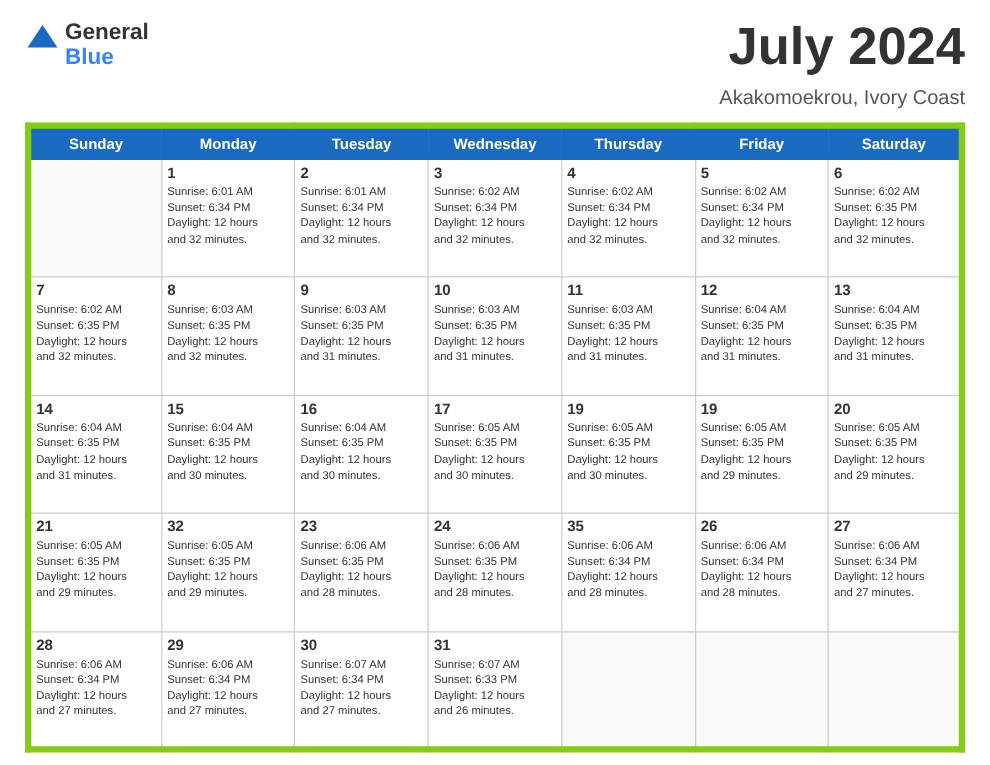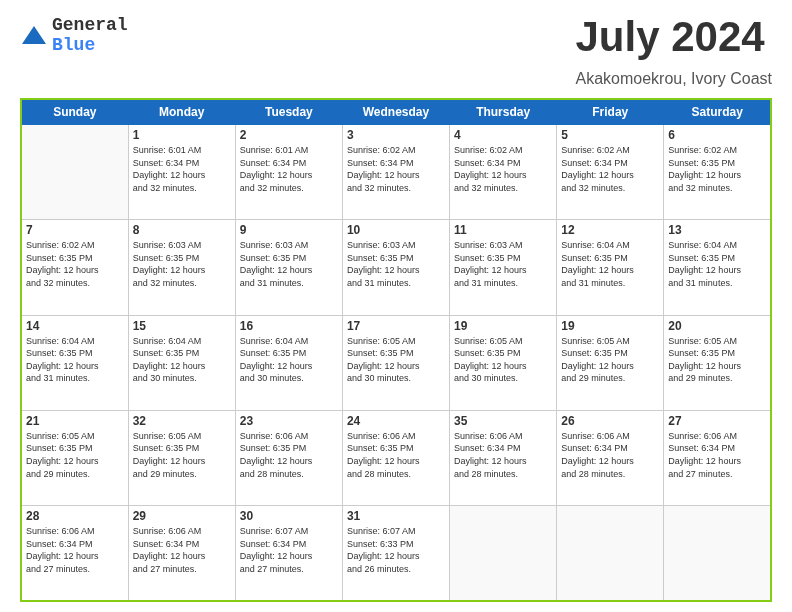--- a/index.html
+++ b/index.html
@@ -18,53 +18,52 @@
       flex-direction: column;
     }
     .header {
       display: flex;
       justify-content: space-between;
       align-items: flex-start;
       margin-bottom: 10px;
     }
     .logo {
       display: flex;
-      align-items: center;
       gap: 4px;
-      font-family: Liberation Mono, monospace;
     }
     .logo-text {
       font-size: 18px;
       font-weight: bold;
       color: #333;
       line-height: 1.1;
     }
     .logo-text span {
       color: #1a6bbf;
     }
     .logo-icon {
       width: 28px;
       height: 28px;
     }
     .title-block {
+      text-align: right;
     }
     .month-title {
       font-size: 42px;
       font-weight: bold;
       color: #333;
       line-height: 1;
     }
     .location-title {
       font-size: 16px;
       color: #555;
       margin-top: 12px;
     }
     .calendar {
       flex: 1;
-      border: 2px solid #84cc16;
+      border: 5px solid #84cc16;
       border-collapse: collapse;
       width: 100%;
       table-layout: fixed;
     }
     .calendar th {
       background: #1a6bbf;
       color: #fff;
       font-size: 12px;
       font-weight: bold;
       padding: 5px 4px;

